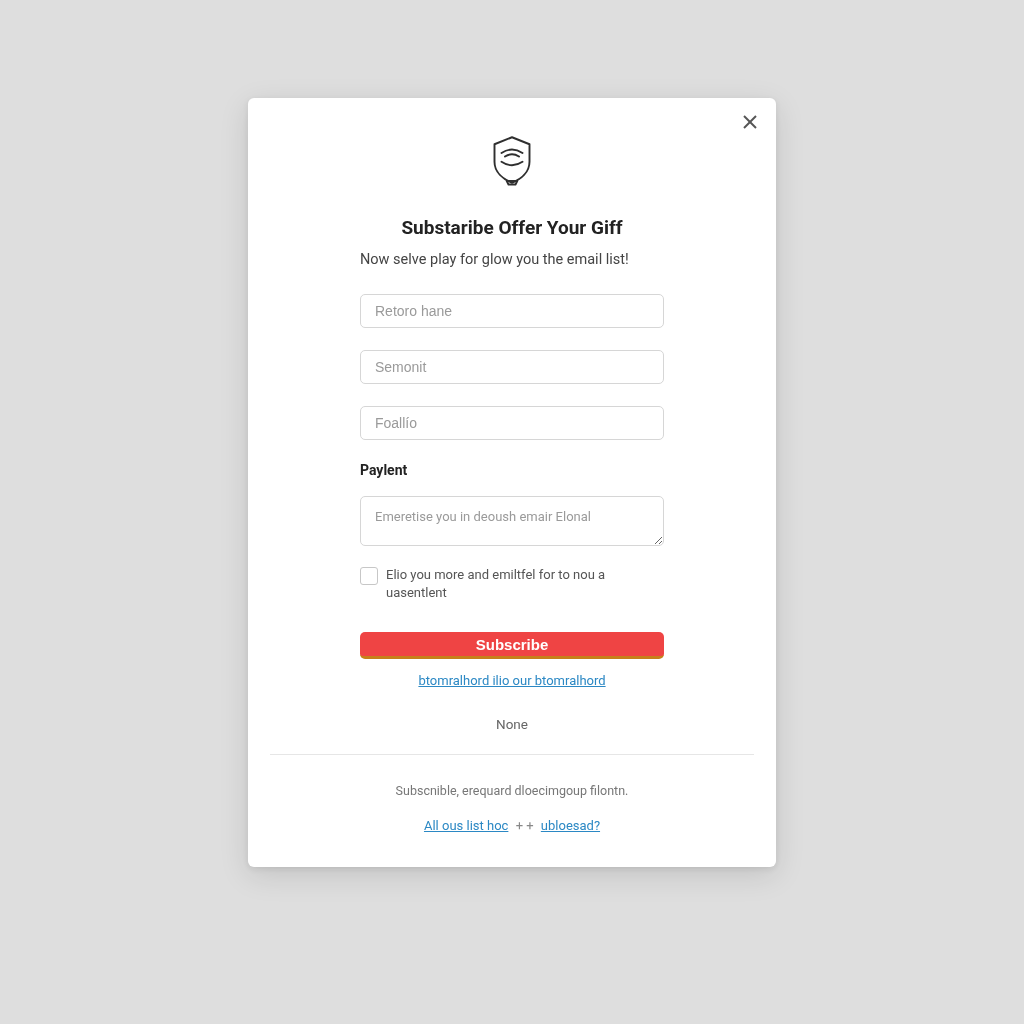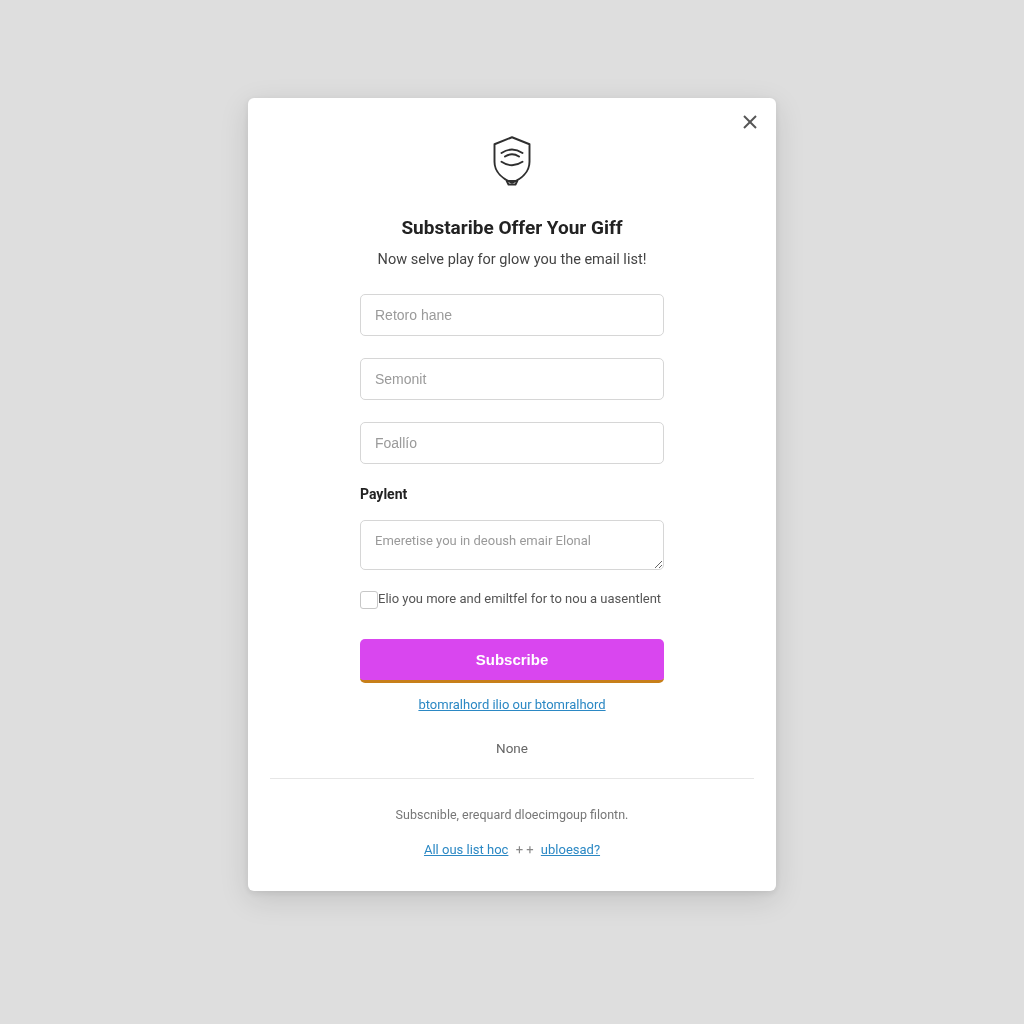--- a/index.html
+++ b/index.html
@@ -56,30 +56,30 @@
     color: #222;
     margin-bottom: 12px;
   }
   .subtitle {
     text-align: center;
     font-size: 15px;
     color: #444;
     margin-bottom: 22px;
   }
   .lead {
-    text-align: center;
+    text-align: left;
     font-size: 14.5px;
     color: #444;
     margin-bottom: 26px;
     white-space: nowrap;
   }
 
   .field {
     width: 100%;
-    height: 42px;
+    height: 34px;
     border: 1px solid #d6d6d6;
     border-radius: 5px;
     padding: 0 14px;
     font-size: 14px;
     color: #333;
     margin-bottom: 22px;
     background: #fff;
   }
   .field::placeholder { color: #9a9a9a; }
 
@@ -100,42 +100,43 @@
     color: #333;
     resize: both;
     margin-bottom: 16px;
     font-family: inherit;
   }
   .textarea::placeholder { color: #9a9a9a; }
 
   .check-row {
     display: flex;
     align-items: flex-start;
+    gap: 8px;
     margin-bottom: 30px;
   }
   .checkbox {
     width: 18px;
     height: 18px;
     border: 1.5px solid #c7c7c7;
     border-radius: 3px;
     flex-shrink: 0;
     margin-top: 1px;
     cursor: pointer;
     background: #fff;
   }
   .check-label {
     font-size: 13px;
     color: #555;
     line-height: 1.4;
   }
 
   .subscribe-btn {
     width: 100%;
-    height: 44px;
-    background: #d946ef;
+    height: 27px;
+    background: #ef4444;
     border: none;
     border-bottom: 3px solid #c77f1a;
     border-radius: 5px;
     color: #fff;
     font-size: 15px;
     font-weight: 600;
     cursor: pointer;
     margin-bottom: 14px;
   }
 

